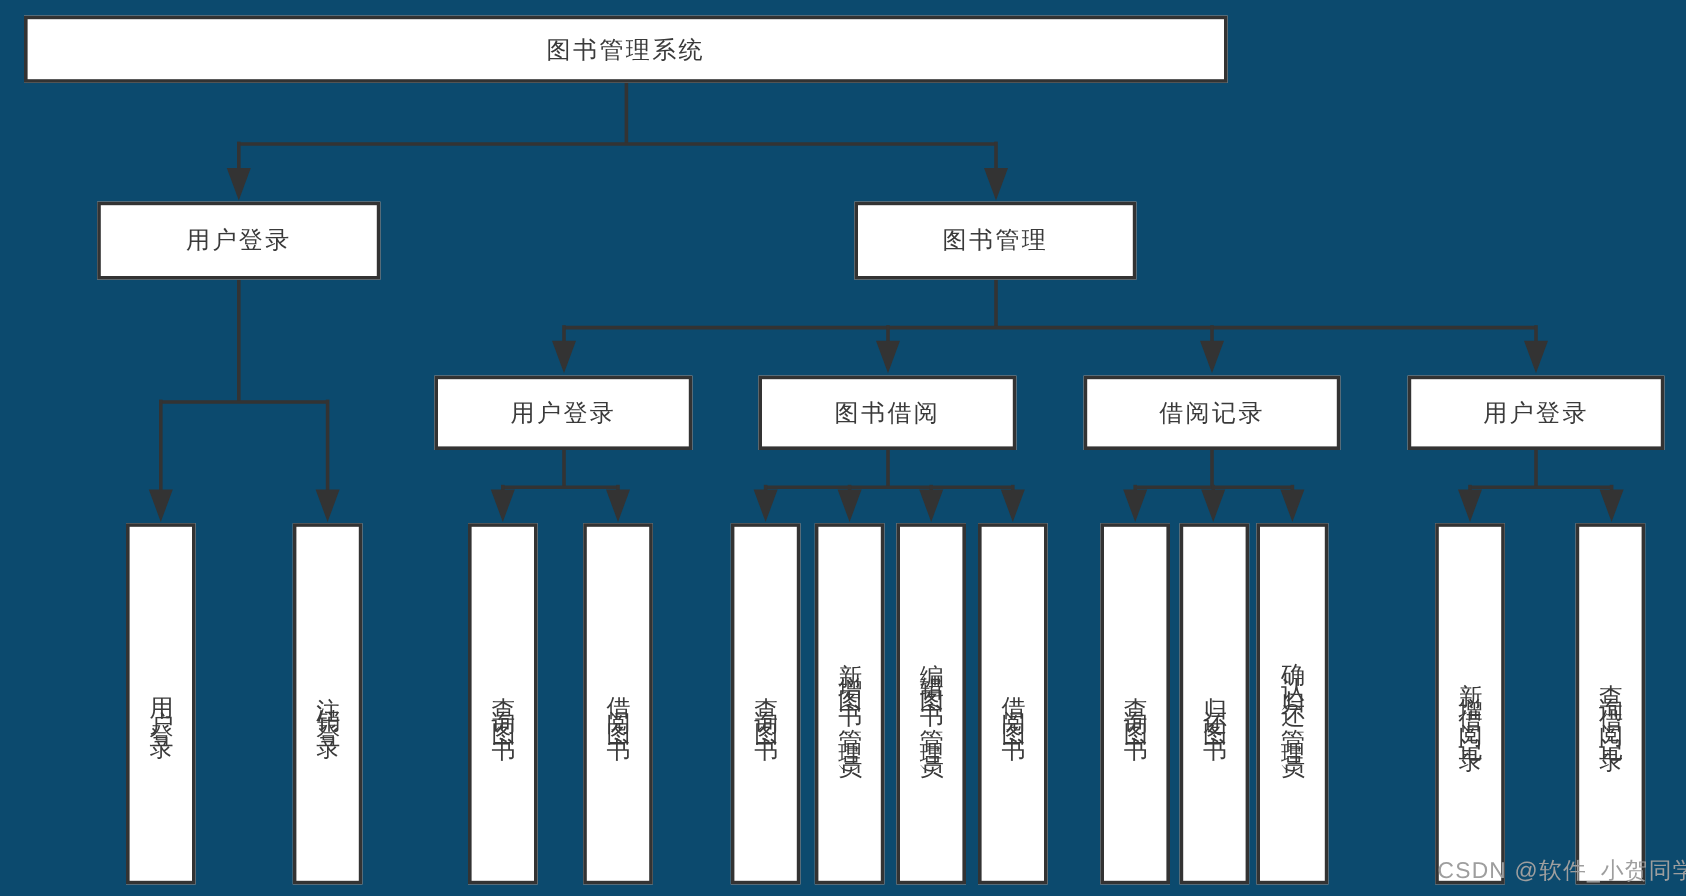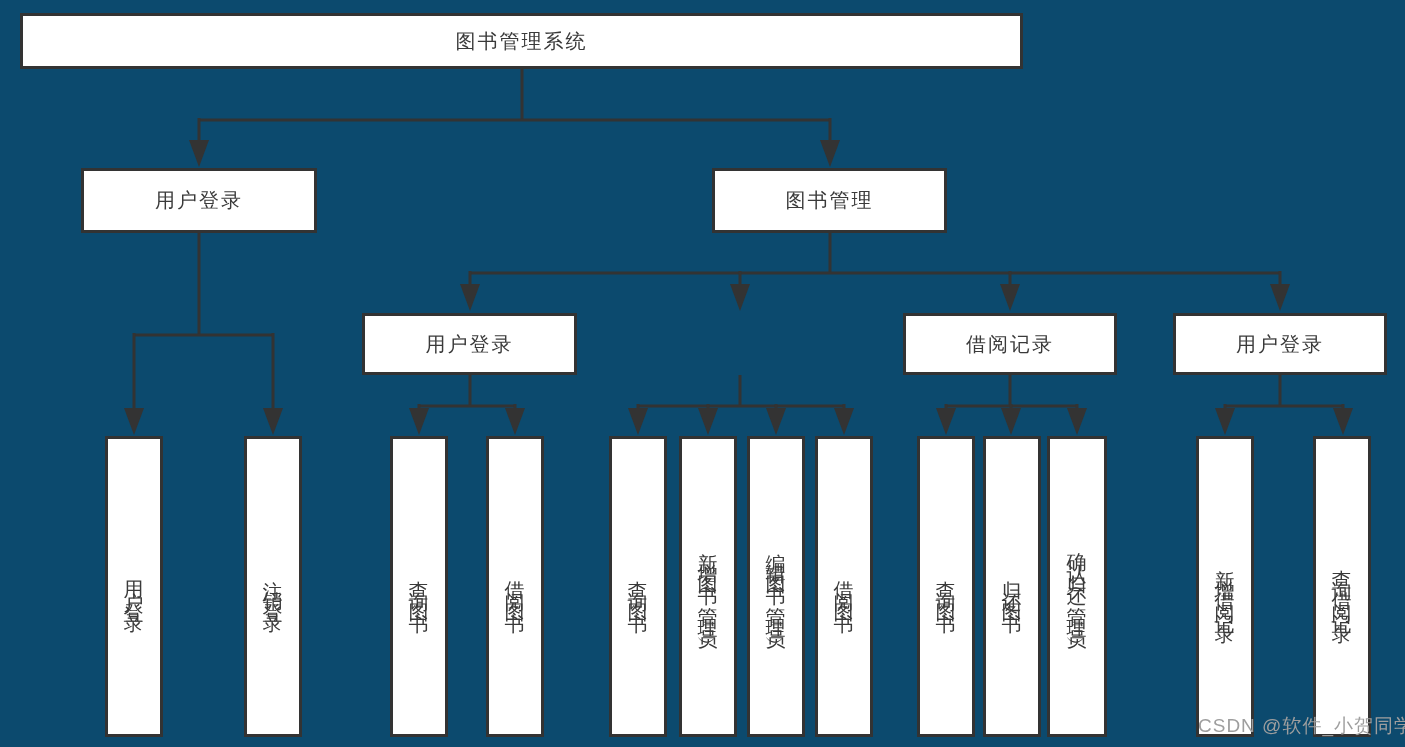--- a/index.html
+++ b/index.html
@@ -120,20 +120,21 @@
       <polygon points="1215,408 1235,408 1225,435" fill="#333333"></polygon>
       <polygon points="1333,408 1353,408 1343,435" fill="#333333"></polygon>
     </svg>
 
   <div class="node hnode" style="left:20px; top:13px; width:1003px; height:56px;">图书管理系统</div>
 
   <div class="node hnode" style="left:81px; top:168px; width:236px; height:65px;">用户登录</div>
   <div class="node hnode" style="left:712px; top:168px; width:235px; height:65px;">图书管理</div>
 
   <div class="node hnode" style="left:362px; top:313px; width:215px; height:62px;">用户登录</div>
+  <div class="node hnode" style="left:632px; top:313px; width:215px; height:62px;">图书借阅</div>
   <div class="node hnode" style="left:903px; top:313px; width:214px; height:62px;">借阅记录</div>
   <div class="node hnode" style="left:1173px; top:313px; width:214px; height:62px;">用户登录</div>
 
   <div class="node leaf" style="left:105px;">
     <span>用户登录</span>
   </div>
   <div class="node leaf" style="left:244px;">
     <span>注销登录</span>
   </div>
 

